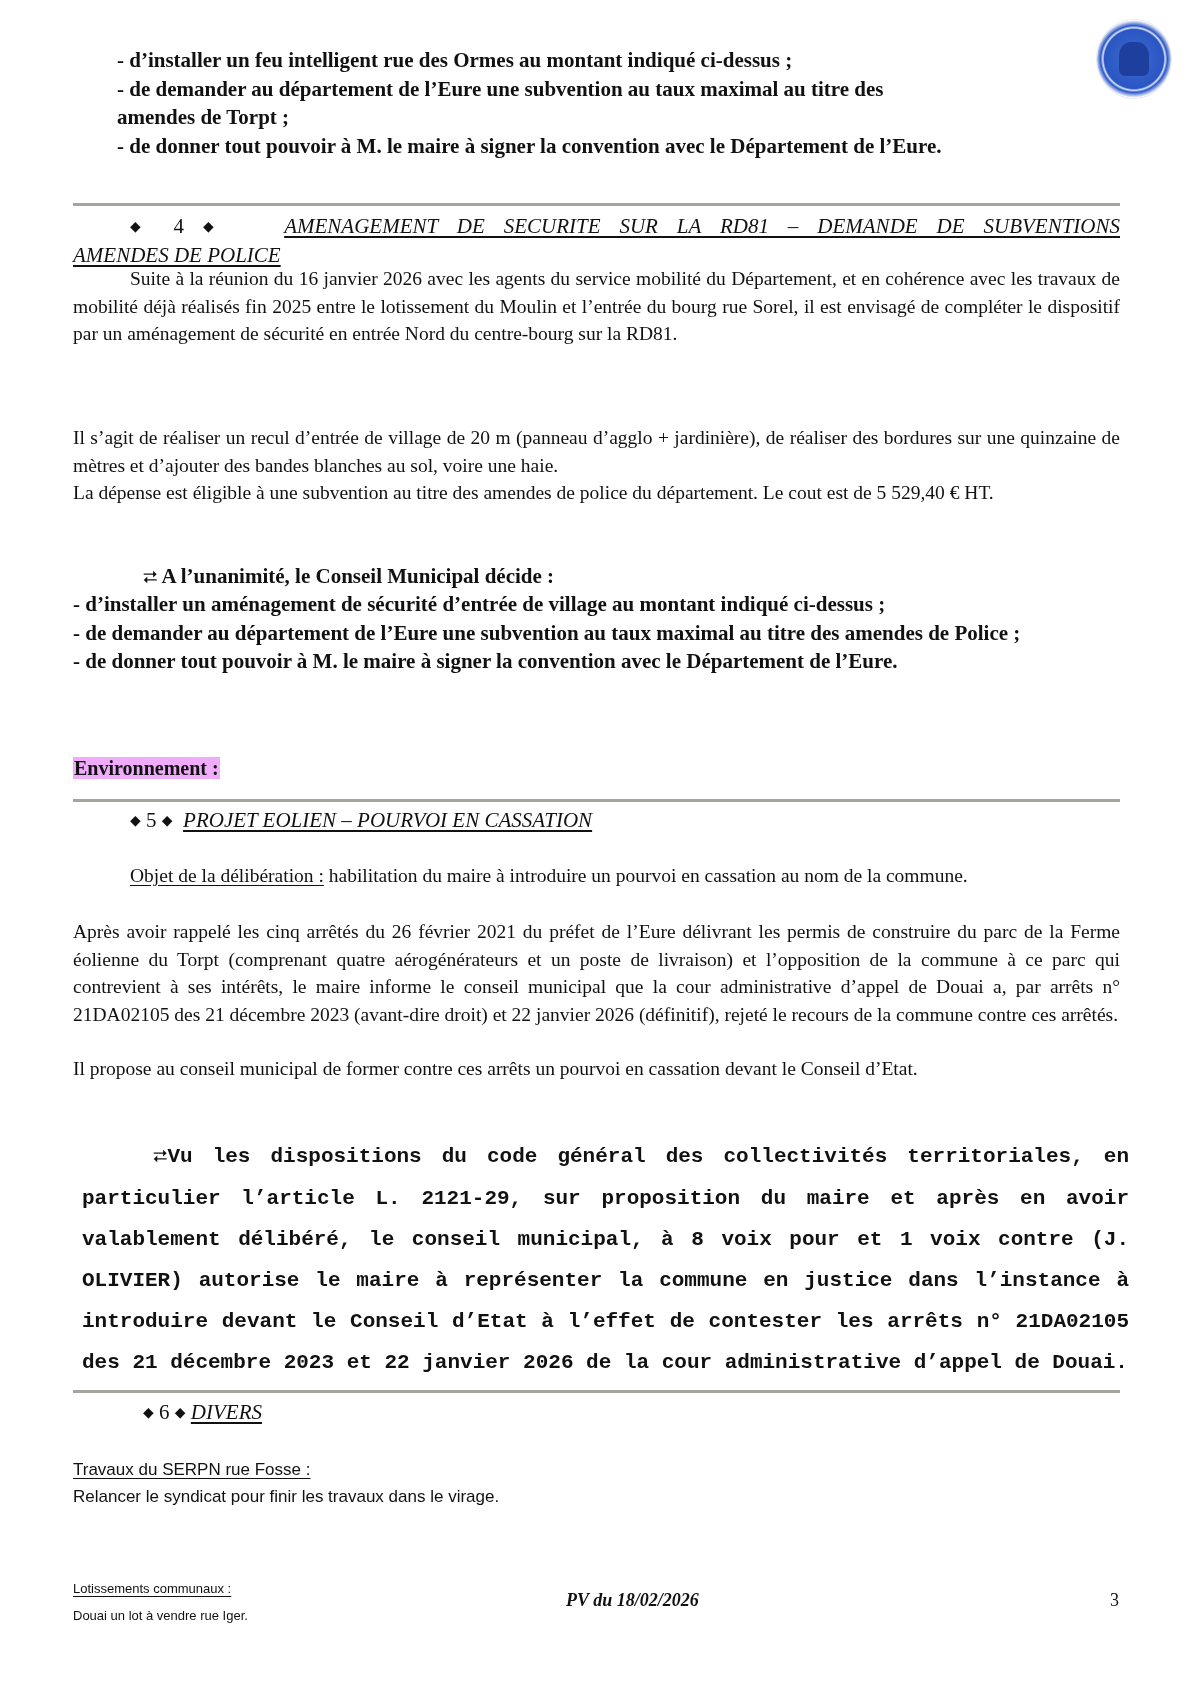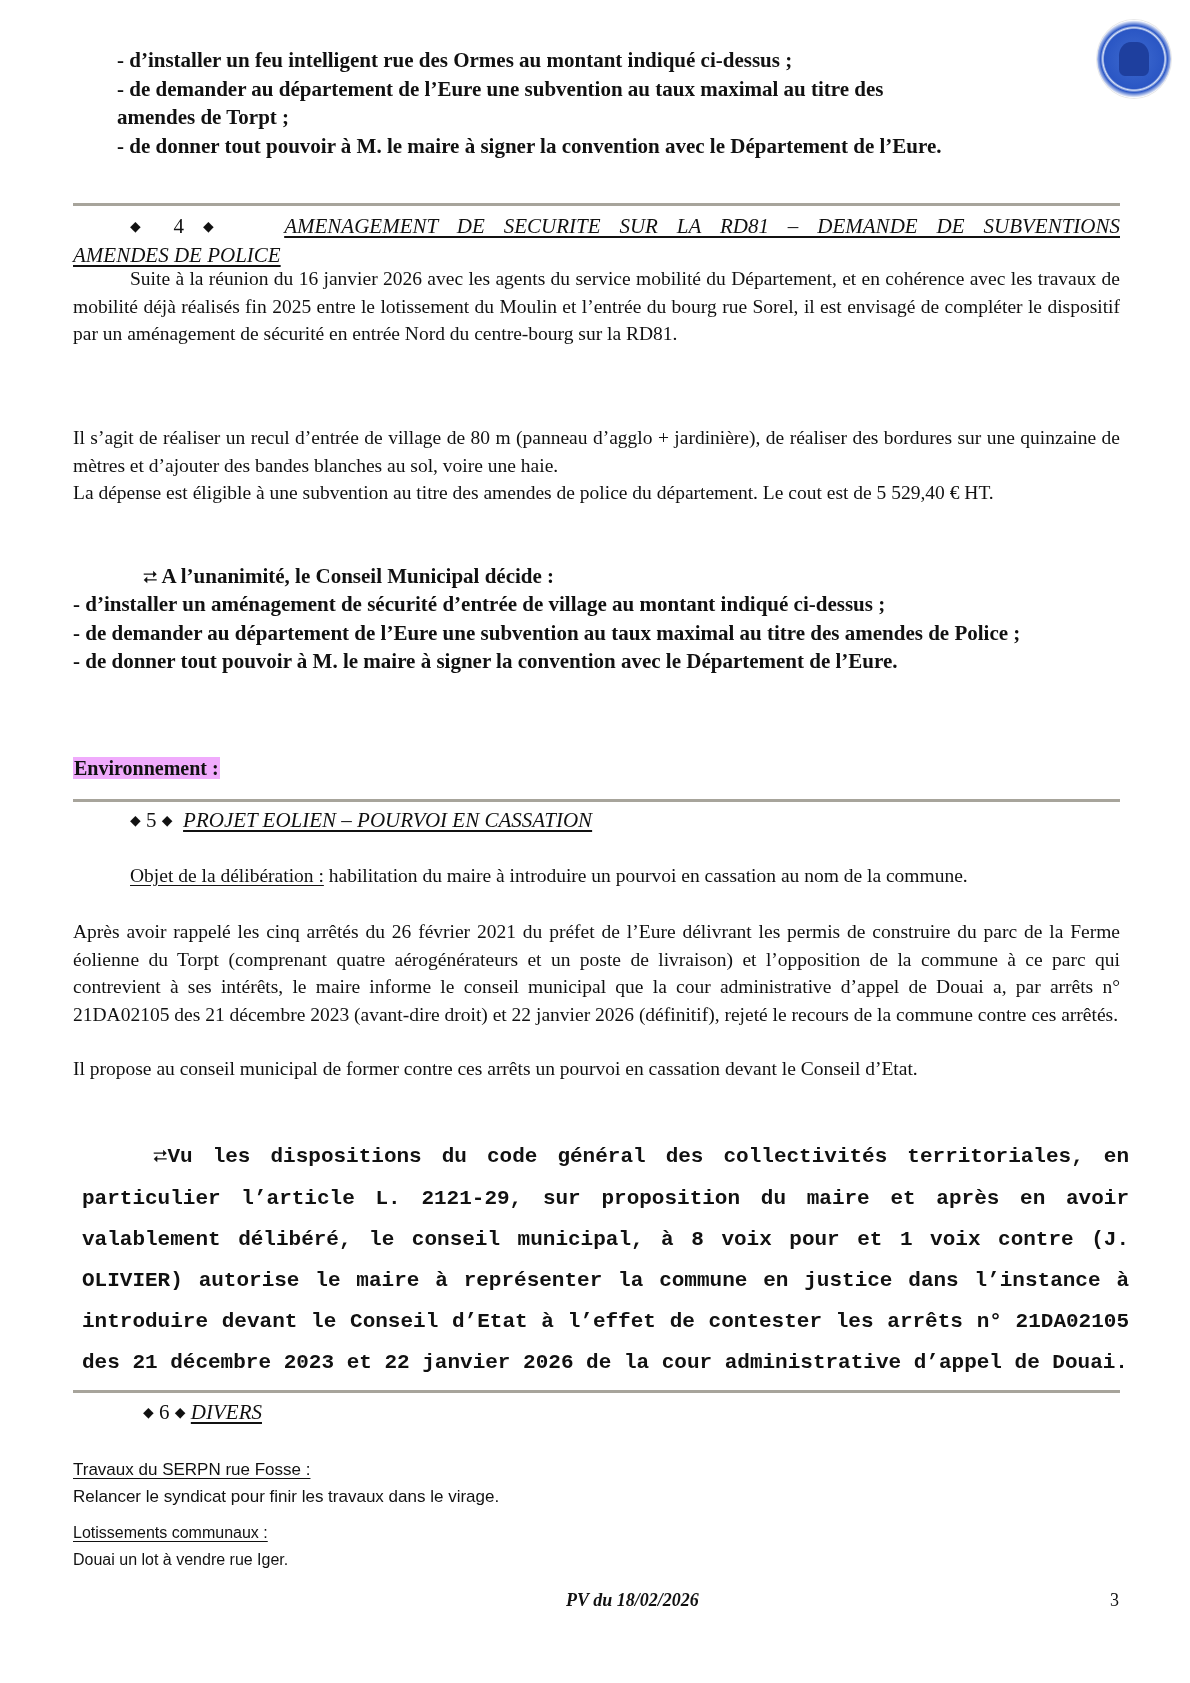--- a/index.html
+++ b/index.html
@@ -46,21 +46,21 @@
     <div style="text-align:justify; text-align-last:justify; padding-left:57px;">
       <span class="diamond">◆</span>
       <span>4</span>
       <span class="diamond">◆</span>
       &nbsp;&nbsp;<span class="item-head">AMENAGEMENT DE SECURITE SUR LA RD81 – DEMANDE DE SUBVENTIONS</span>
     </div>
     <div><span class="item-head">AMENDES DE POLICE</span></div>
   </div>
 
   <div class="abs serif txt justify" style="left:73px; top:265px; width:1047px; text-indent:57px;">Suite à la réunion du 16 janvier 2026 avec les agents du service mobilité du Département, et en cohérence avec les travaux de mobilité déjà réalisés fin 2025 entre le lotissement du Moulin et l’entrée du bourg rue Sorel, il est envisagé de compléter le dispositif par un aménagement de sécurité en entrée Nord du centre-bourg sur la RD81.</div>
-  <div class="abs serif txt justify" style="left:73px; top:424px; width:1047px;">Il s’agit de réaliser un recul d’entrée de village de 80 m (panneau d’agglo + jardinière), de réaliser des bordures sur une quinzaine de mètres et d’ajouter des bandes blanches au sol, voire une haie.</div>
+  <div class="abs serif txt justify" style="left:73px; top:424px; width:1047px;">Il s’agit de réaliser un recul d’entrée de village de 20 m (panneau d’agglo + jardinière), de réaliser des bordures sur une quinzaine de mètres et d’ajouter des bandes blanches au sol, voire une haie.</div>
   <div class="abs serif txt justify" style="left:73px; top:479px; width:1047px;">La dépense est éligible à une subvention au titre des amendes de police du département. Le cout est de 5 529,40 € HT.</div>
 
   <div class="abs serif bigbold" style="left:143px; top:562px;">
     <span style="font-weight:normal; font-size:18px;">⮂</span>
     <span>A l’unanimité, le Conseil Municipal décide :</span>
   </div>
   <div class="abs serif bigbold" style="left:73px; top:590px; width:1050px;">
     <div>- d’installer un aménagement de sécurité d’entrée de village au montant indiqué ci-dessus ;</div>
     <div>- de demander au département de l’Eure une subvention au taux maximal au titre des amendes de Police ;</div>
     <div>- de donner tout pouvoir à M. le maire à signer la convention avec le Département de l’Eure.</div>
@@ -95,21 +95,21 @@
     <span class="diamond">◆</span>
     <span>6</span>
     <span class="diamond">◆</span>
     <span class="item-head">DIVERS</span>
   </div>
 
   <div class="abs sans" style="left:73px; top:1456px; font-size:17px; line-height:27px;">
     <div class="u">Travaux du SERPN rue Fosse :</div>
     <div>Relancer le syndicat pour finir les travaux dans le virage.</div>
   </div>
-  <div class="abs sans" style="left:73px; top:1519px; font-size:16px; line-height:27px;">
+  <div class="abs sans" style="left:73px; top:1575px; font-size:13px; line-height:27px;">
     <div class="u">Lotissements communaux :</div>
     <div>Douai un lot à vendre rue Iger.</div>
   </div>
 
   <div class="abs footer" style="left:542px; top:1590px;">PV du 18/02/2026</div>
   <div class="abs serif" style="left:1110px; top:1590px; font-size:18px;">3</div>
 
 </div>
 
 </body></html>

